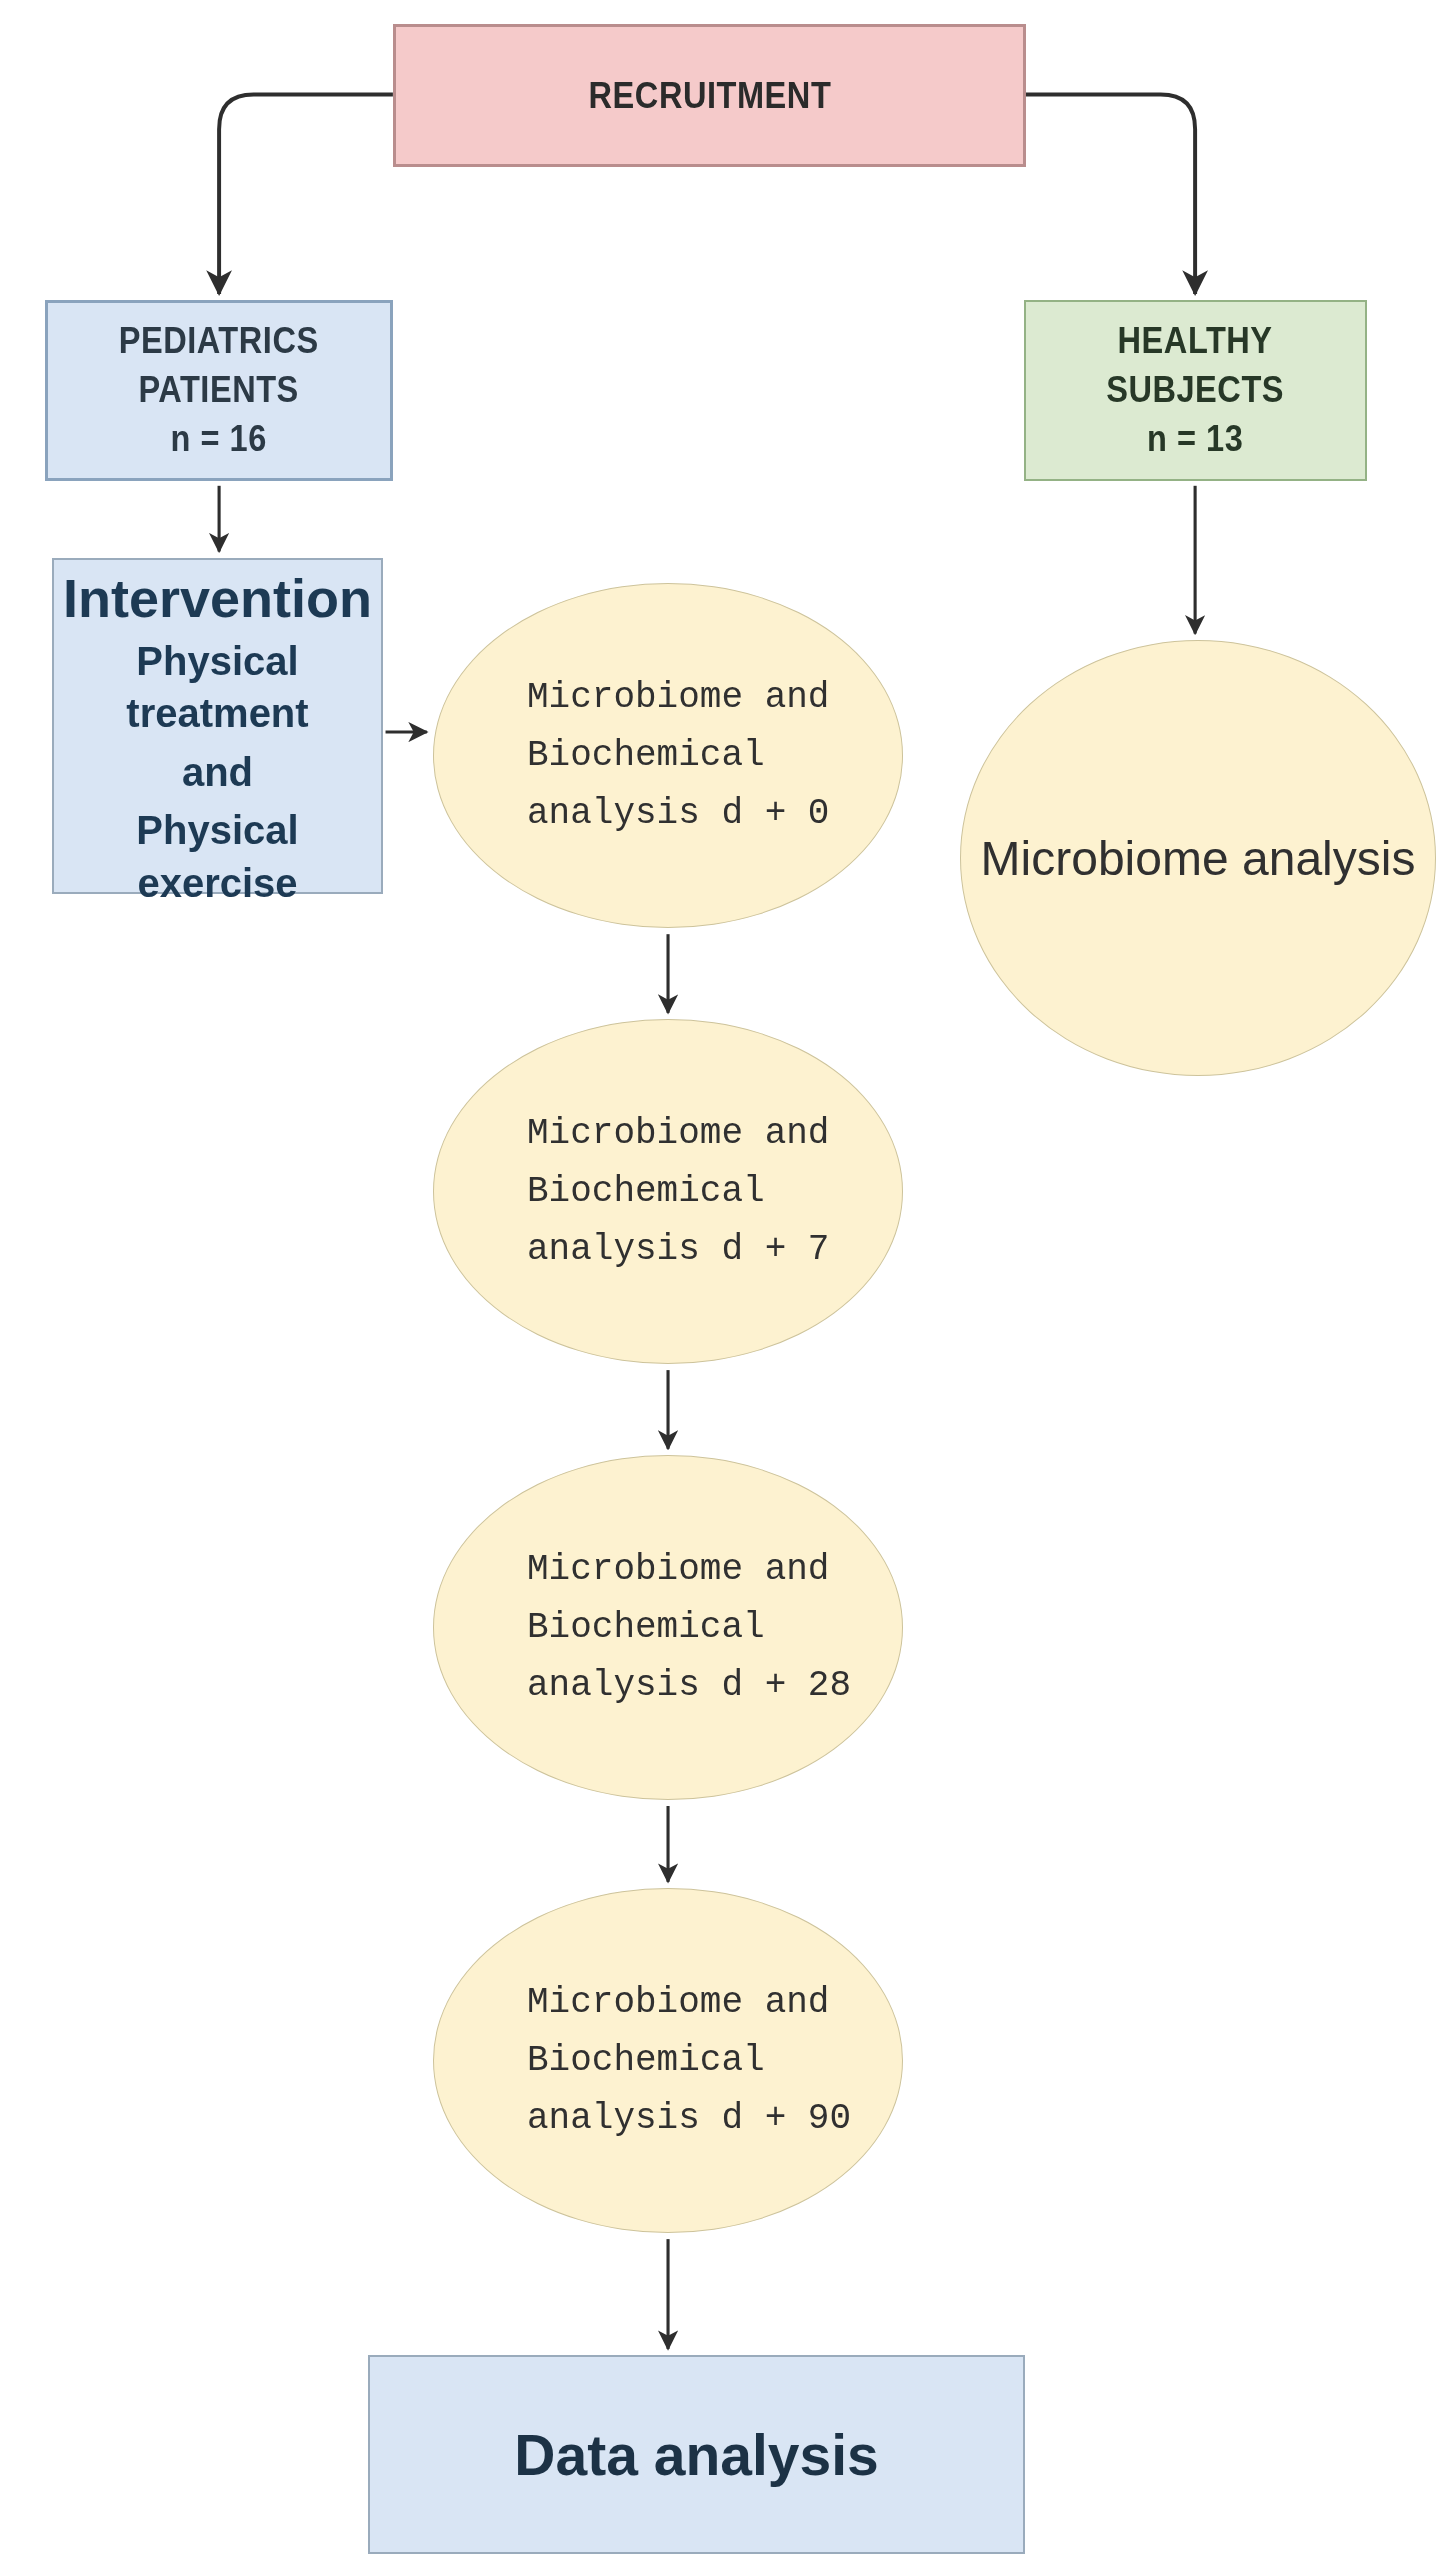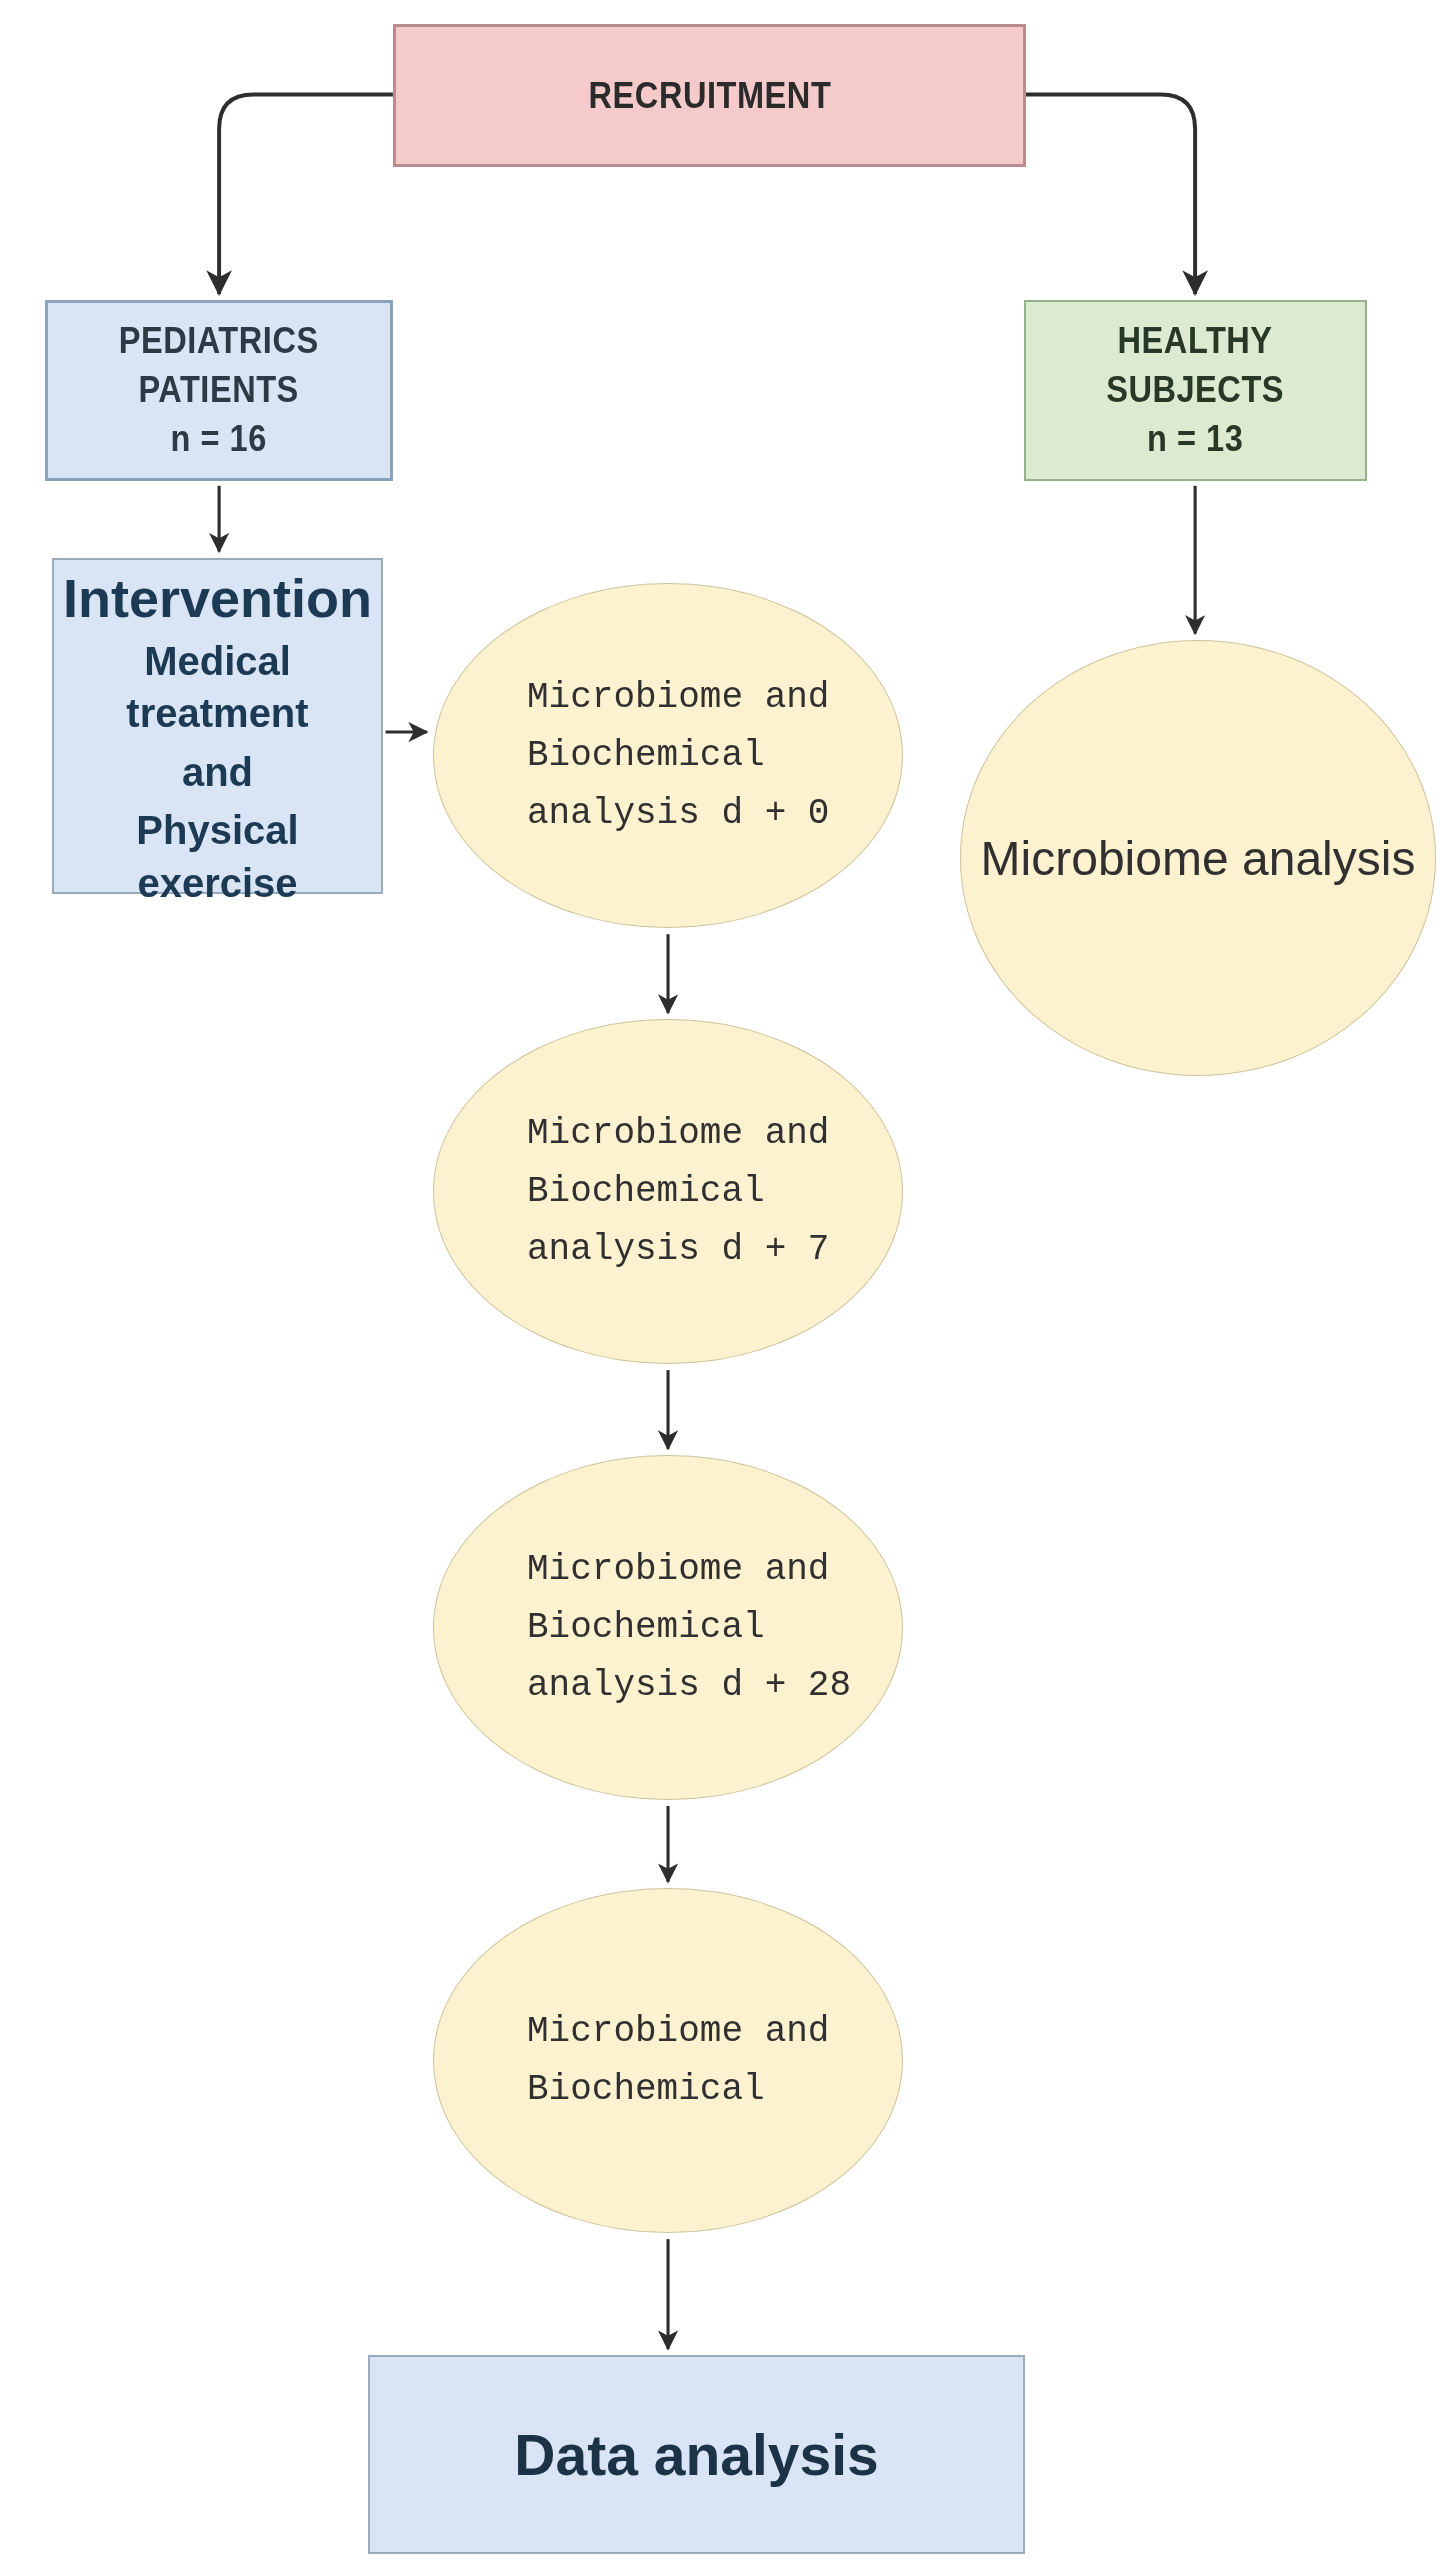--- a/index.html
+++ b/index.html
@@ -172,21 +172,21 @@
   <div id="healthy" class="node box">
     <div class="condensed">
       <span style="display:block">HEALTHY</span>
       <span style="display:block">SUBJECTS</span>
       <span style="display:block">n = 13</span>
     </div>
   </div>
 
   <div id="intervention" class="node box">
     <div class="title">Intervention</div>
-    <div class="para">Medical treatment</div>
+    <div class="para">Physical treatment</div>
     <div class="para">and</div>
     <div class="para">Physical exercise</div>
   </div>
 
   <div id="tp0" class="node ellipse timepoint">
     <span>Microbiome and</span>
     <span>Biochemical</span>
     <span>analysis d + 0</span>
   </div>
 
@@ -198,20 +198,21 @@
 
   <div id="tp28" class="node ellipse timepoint">
     <span>Microbiome and</span>
     <span>Biochemical</span>
     <span>analysis d + 28</span>
   </div>
 
   <div id="tp90" class="node ellipse timepoint">
     <span>Microbiome and</span>
     <span>Biochemical</span>
+    <span>analysis d + 90</span>
   </div>
 
   <div id="data-analysis" class="node box">
     <span>Data analysis</span>
   </div>
 
   <div id="healthy-analysis" class="node ellipse">
     <span>Microbiome analysis</span>
   </div>
 

